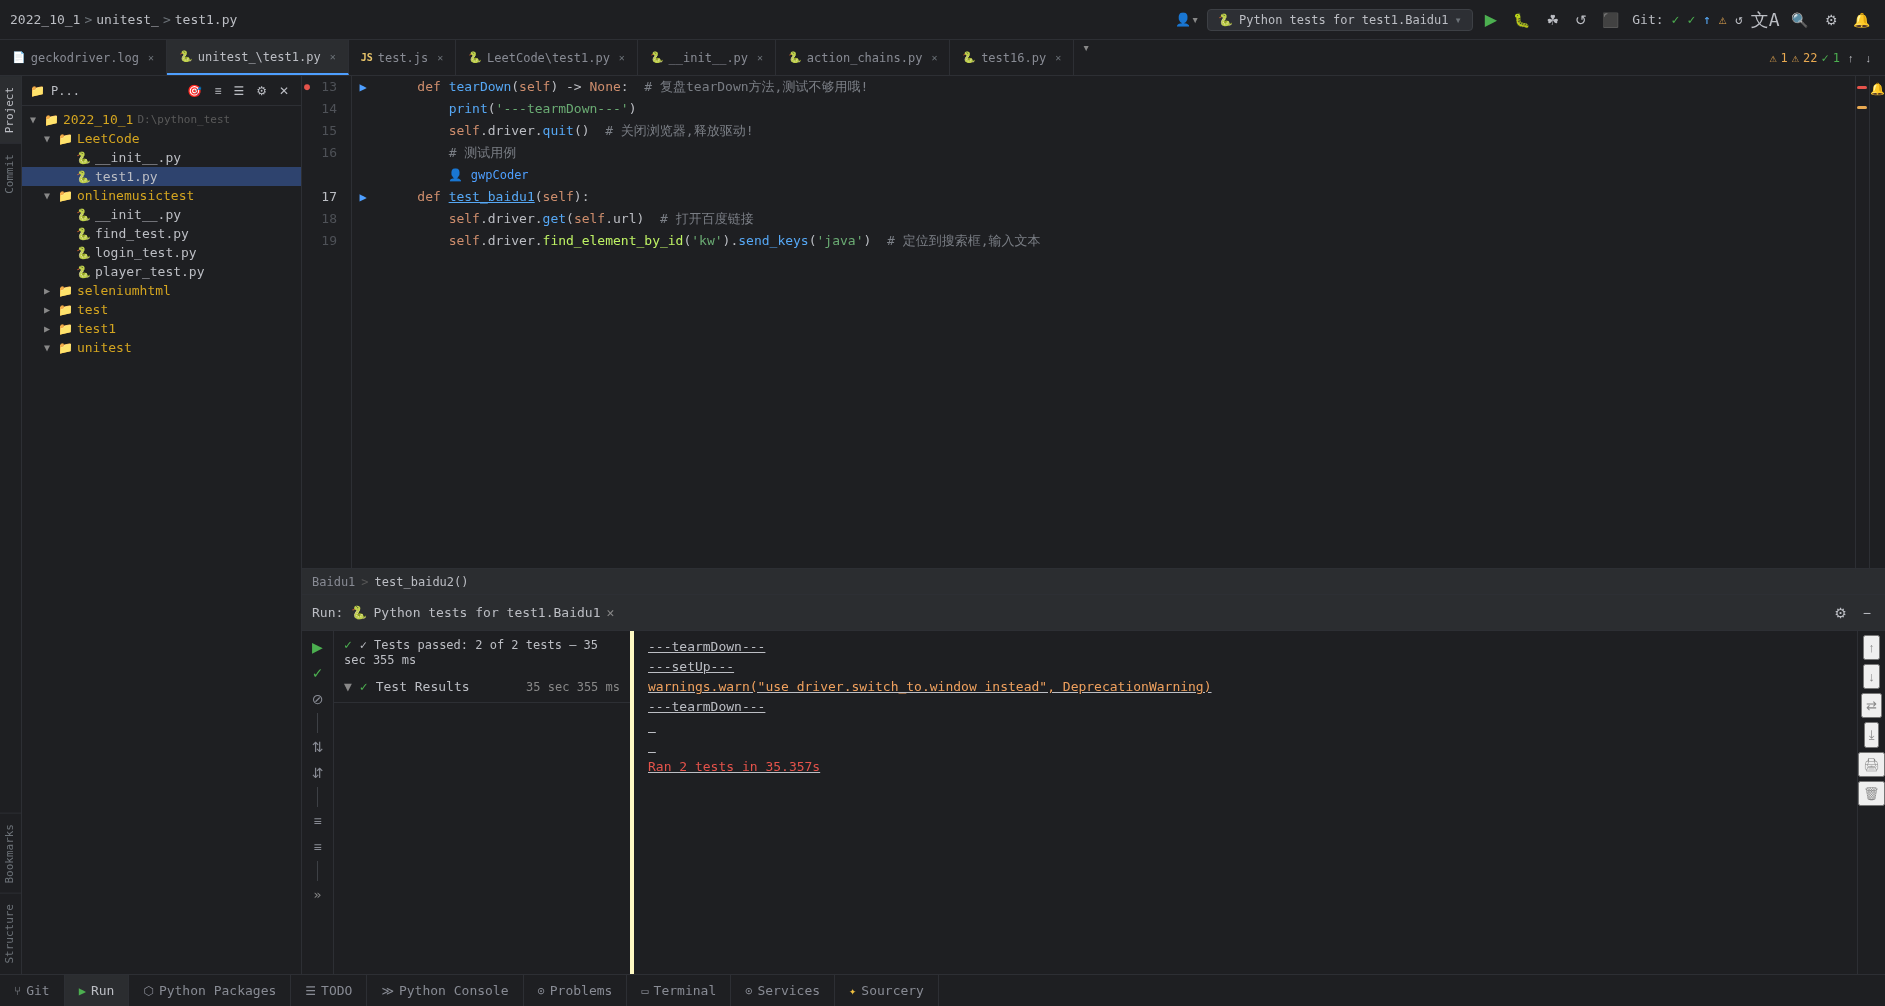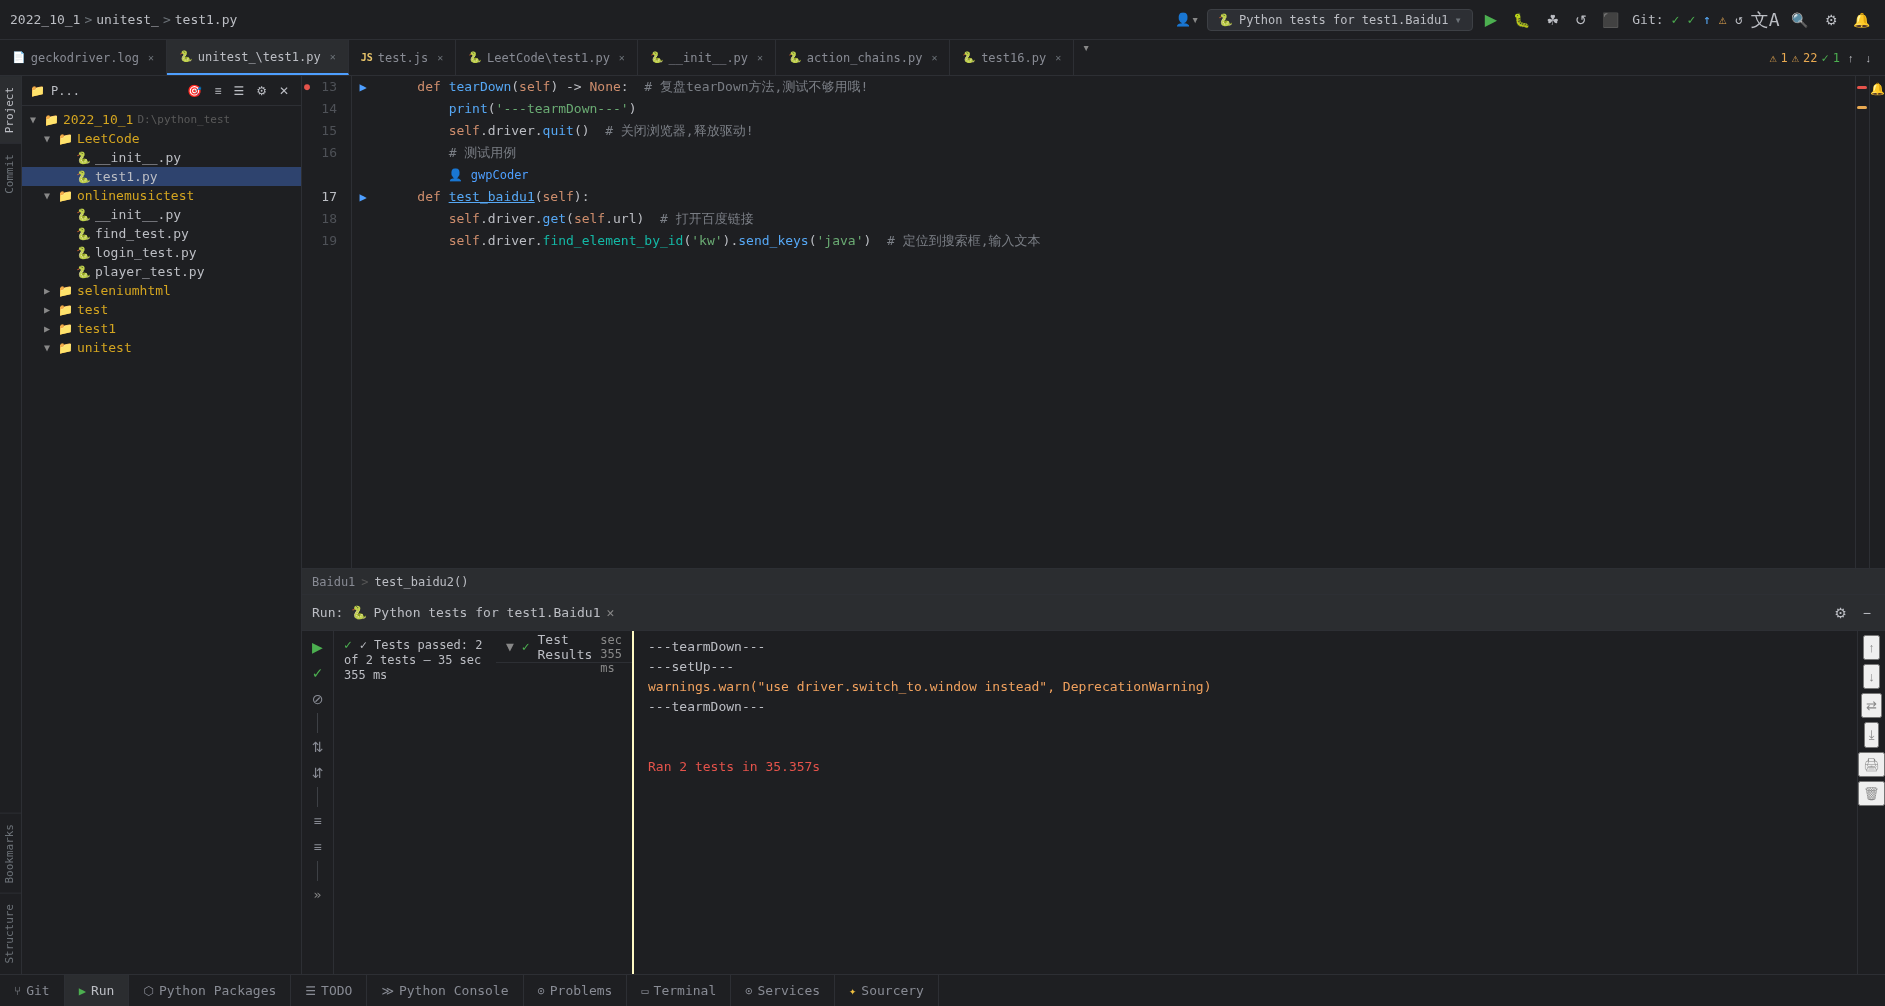--- a/index.html
+++ b/index.html
@@ -322,20 +322,21 @@
     .test-pass-msg { color: #4caf50; font-size: 13px; padding: 6px 10px 4px; }
 
     .run-output {
       flex: 1;
       background: #1e1f22;
       padding: 6px 14px;
       overflow-y: auto;
       font-size: 13px;
       line-height: 20px;
       font-family: 'Consolas', monospace;
+      text-decoration: underline;
     }
     .out-normal { color: #bcbec4; }
     .out-warn { color: #f0a15e; }
     .out-red { color: #e5534b; }
     .out-path { color: #e5534b; }
 
     
     .status-bar {
       height: 32px;
       background: #1e1f22;
@@ -647,21 +648,21 @@
 
           <div class="code-line">
             <span>    </span><span class="kw">def </span><span style="color:#56a8f5;text-decoration:underline">test_baidu1</span><span>(</span><span style="color:#cf8e6d">self</span><span>):</span>
           </div>
 
           <div class="code-line">
             <span>        </span><span style="color:#cf8e6d">self</span><span>.driver.</span><span style="color:#56a8f5">get</span><span>(</span><span style="color:#cf8e6d">self</span><span>.url)  </span><span class="cm"># 打开百度链接</span>
           </div>
 
           <div class="code-line">
-            <span>        </span><span style="color:#cf8e6d">self</span><span>.driver.</span><span style="color:#14b8a6">find_element_by_id</span><span>(</span><span class="str">'kw'</span><span>).</span><span style="color:#56a8f5">send_keys</span><span>(</span><span class="str">'java'</span><span>)  </span><span class="cm"># 定位到搜索框,输入文本</span>
+            <span>        </span><span style="color:#cf8e6d">self</span><span>.driver.</span><span style="color:#bef264">find_element_by_id</span><span>(</span><span class="str">'kw'</span><span>).</span><span style="color:#56a8f5">send_keys</span><span>(</span><span class="str">'java'</span><span>)  </span><span class="cm"># 定位到搜索框,输入文本</span>
           </div>
         </div>
 
         <div class="right-gutter">
           <div class="error-marker" style="top:10px"></div>
           <div class="warning-marker" style="top:30px"></div>
         </div>
 
         <div class="notification-bar">
           <span class="notif-icon">🔔</span>
@@ -698,21 +699,21 @@
           <div class="run-divider"></div>
           <button class="run-tool-btn">⇅</button>
           <button class="run-tool-btn">⇵</button>
           <div class="run-divider"></div>
           <button class="run-tool-btn">≡</button>
           <button class="run-tool-btn">≡</button>
           <div class="run-divider"></div>
           <span style="color:#888;font-size:13px;padding:4px">»</span>
         </div>
 
-        <div style="width:300px;background:#1e1f22;border-right:2px solid #fef9c3;display:flex;flex-direction:row;overflow-y:auto;">
+        <div style="width:300px;background:#1e1f22;border-right:4px solid #fef9c3;display:flex;flex-direction:column;overflow-y:auto;">
 
           <div class="test-pass-msg">
             <span style="color:#4caf50">✓ </span>
             <span style="font-size:12px;color:#bcbec4">✓ Tests passed: 2 of 2 tests – 35 sec 355 ms</span>
           </div>
 
           <div class="test-results-row">
             <span class="test-arrow">▼</span>
             <span class="test-check">✓</span>
             <span class="test-name">Test Results</span>

